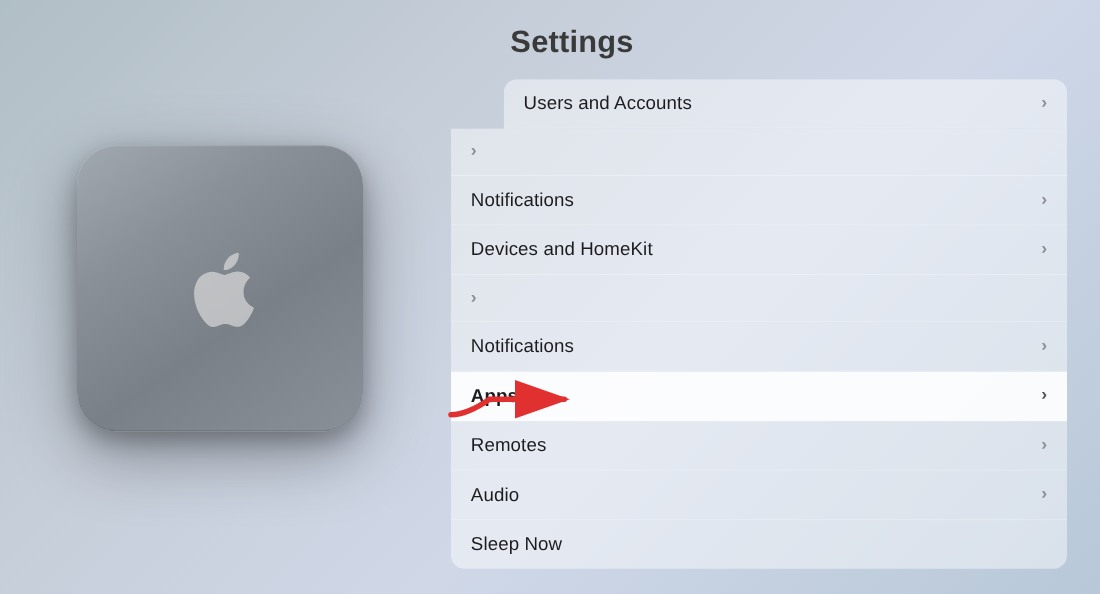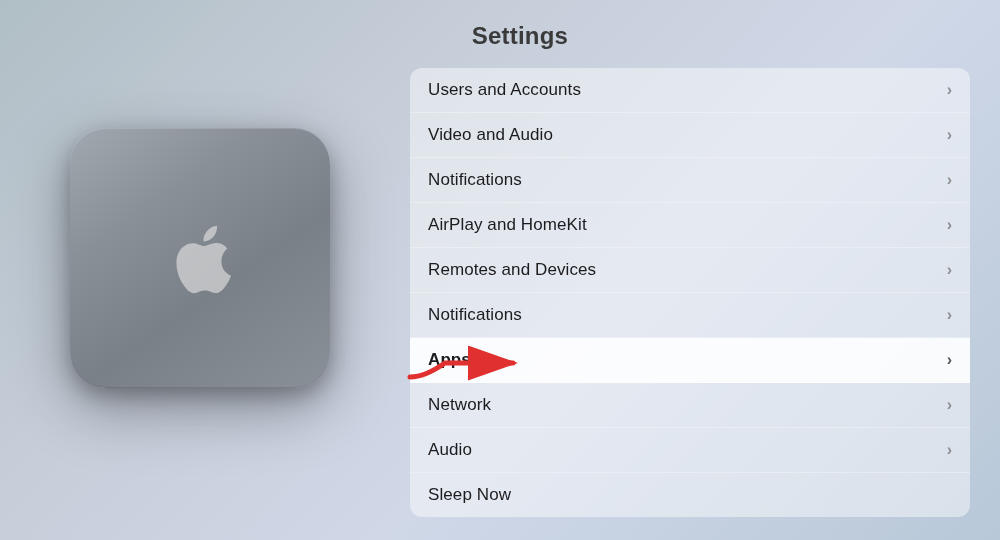--- a/index.html
+++ b/index.html
@@ -9,21 +9,21 @@
       height: 540px;
       overflow: hidden;
       font-family: -apple-system, BlinkMacSystemFont, 'SF Pro Text', 'Helvetica Neue', sans-serif;
       background: linear-gradient(135deg, #b0bec5 0%, #c5cdd8 30%, #d0d8e8 60%, #b8c8d8 100%);
       display: flex;
       flex-direction: column;
       align-items: center;
     }
 
     .page-title {
-      font-size: 24px;
+      font-size: 28px;
       font-weight: 600;
       color: #3a3a3a;
       margin-top: 22px;
       margin-bottom: 18px;
       letter-spacing: 0.2px;
       margin-left: 40px;
     }
 
     .main-content {
       display: flex;
@@ -84,20 +84,21 @@
       padding: 12px 18px;
       background: rgba(255, 255, 255, 0.45);
       border-bottom: 1px solid rgba(255,255,255,0.3);
       cursor: pointer;
       transition: background 0.15s;
       position: relative;
     }
 
     .settings-item:first-child {
       border-radius: 12px 12px 0 0;
+      margin-left: 48px;
     }
 
     .settings-item:last-child {
       border-bottom: none;
       border-radius: 0 0 12px 12px;
     }
 
     .settings-item.highlighted {
       background: rgba(255, 255, 255, 0.92);
       z-index: 2;
@@ -155,36 +156,34 @@
   </div>
 
   <div class="settings-list" id="settings-list">
   <div class="settings-item">
 
     <span class="settings-item-label">Users and Accounts</span>
     <span class="chevron">›</span>
   </div>
       <div class="settings-item">
 
-    <span class="settings-item-label">Video and Audio</span>
     <span class="chevron">›</span>
   </div>
       <div class="settings-item">
 
     <span class="settings-item-label">Notifications</span>
     <span class="chevron">›</span>
   </div>
       <div class="settings-item">
 
-    <span class="settings-item-label">AirPlay and HomeKit</span>
-    <span class="chevron">›</span>
-  </div>
-      <div class="settings-item">
-
-    <span class="settings-item-label">Remotes and Devices</span>
+    <span class="settings-item-label">Devices and HomeKit</span>
+    <span class="chevron">›</span>
+  </div>
+      <div class="settings-item">
+
     <span class="chevron">›</span>
   </div>
       <div class="settings-item">
 
     <span class="settings-item-label">Notifications</span>
     <span class="chevron">›</span>
   </div>
       <div class="settings-item highlighted">
 
       <div class="arrow-container">
@@ -196,21 +195,21 @@
           </defs>
           <path d="M 5 42 Q 20 42 40 28 L 108 28" stroke="#e03030" stroke-width="5" fill="none" marker-end="url(#arrowhead)" stroke-linecap="round"></path>
         </svg>
       </div>
 
     <span class="settings-item-label">Apps</span>
     <span class="chevron">›</span>
   </div>
       <div class="settings-item">
 
-    <span class="settings-item-label">Network</span>
+    <span class="settings-item-label">Remotes</span>
     <span class="chevron">›</span>
   </div>
       <div class="settings-item">
 
     <span class="settings-item-label">Audio</span>
     <span class="chevron">›</span>
   </div>
       <div class="settings-item">
 
     <span class="settings-item-label">Sleep Now</span>

